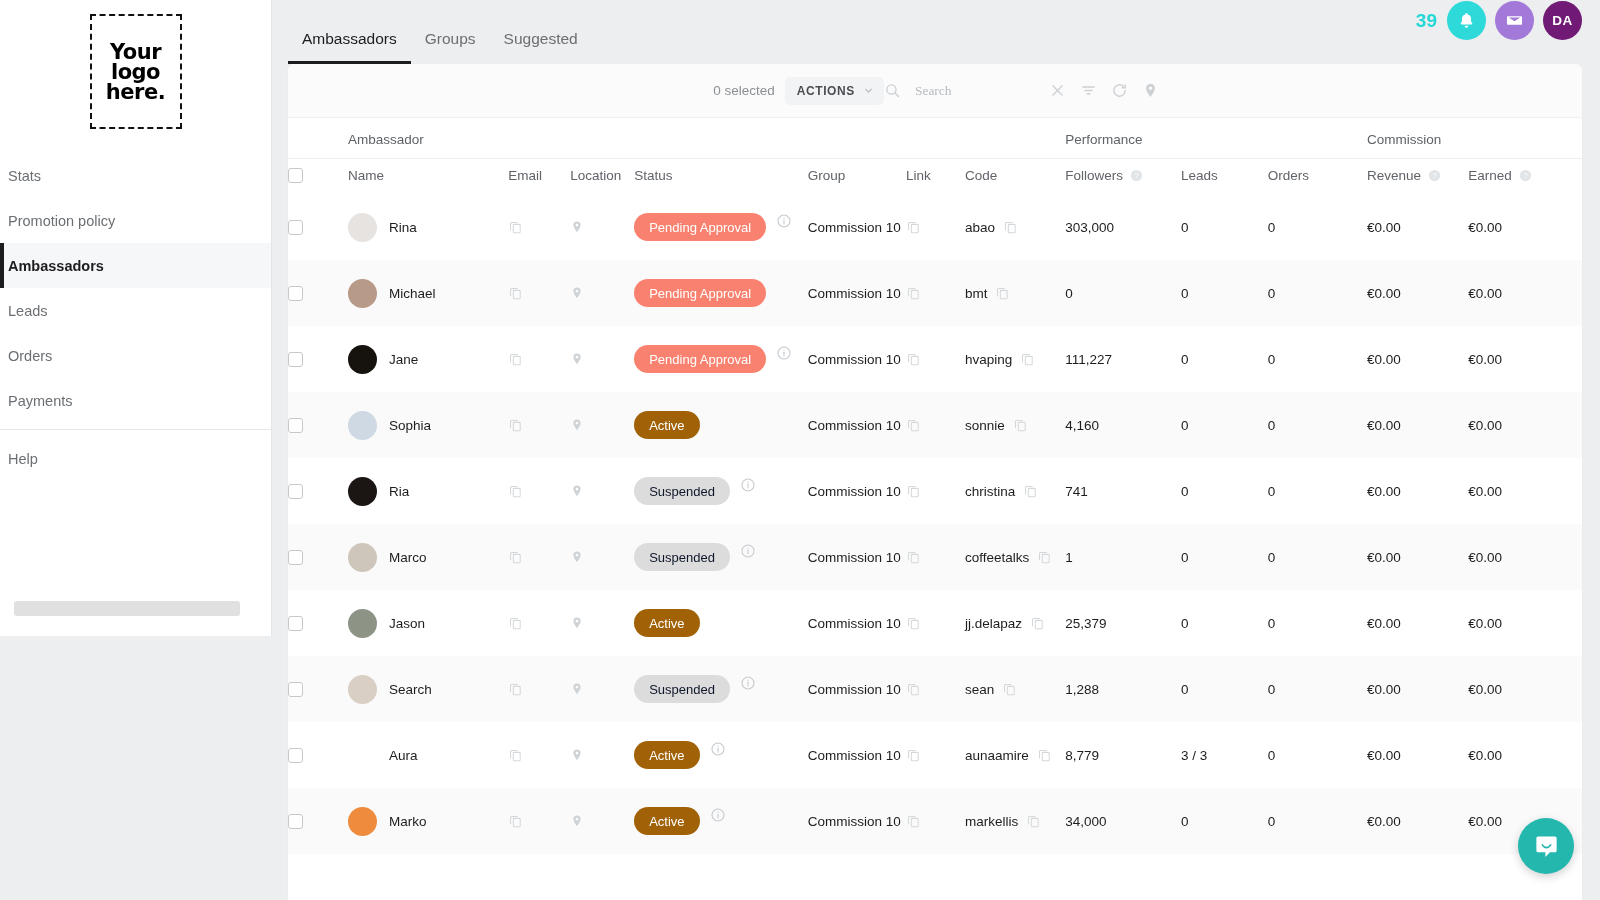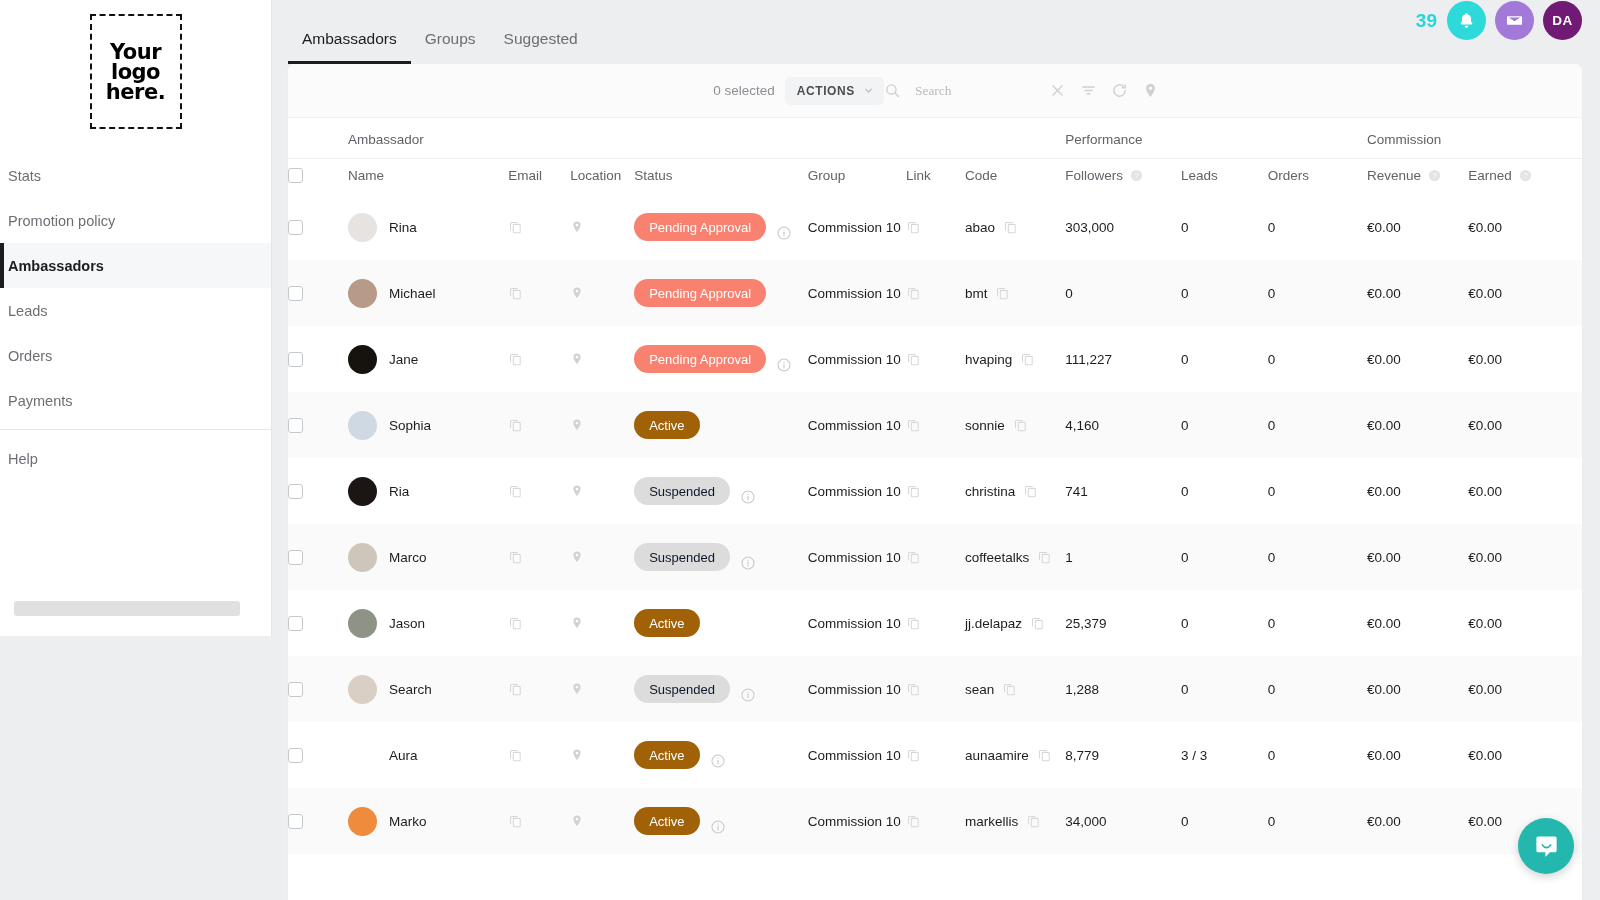--- a/index.html
+++ b/index.html
@@ -133,21 +133,21 @@
     background: #d8d8d8; overflow: hidden; position: relative;
   }
   .pill {
     display: inline-flex; align-items: center; justify-content: center;
     height: 28px; padding: 0 15px; border-radius: 14px;
     font-size: 13px; white-space: nowrap;
   }
   .pill.pending { background: #f8826f; color: #fff; }
   .pill.active  { background: #a16207; color: #fff; }
   .pill.susp    { background: #dcdcdc; color: #0f172a; }
-  .status-cell { display: flex; align-items: flex-end; gap: 10px; }
+  .status-cell { display: flex; align-items: flex-start; gap: 10px; }
   .code-cell { display: flex; align-items: center; gap: 8px; }
 
   svg { display: block; }
   .ico-tb { color: #cdd1d4; }
 
   .fab {
     position: absolute; right: 26px; bottom: 26px;
     width: 56px; height: 56px; border-radius: 50%; background: #23b7ae;
     display: flex; align-items: center; justify-content: center; cursor: pointer;
     box-shadow: 0 3px 10px rgba(0,0,0,.18);

